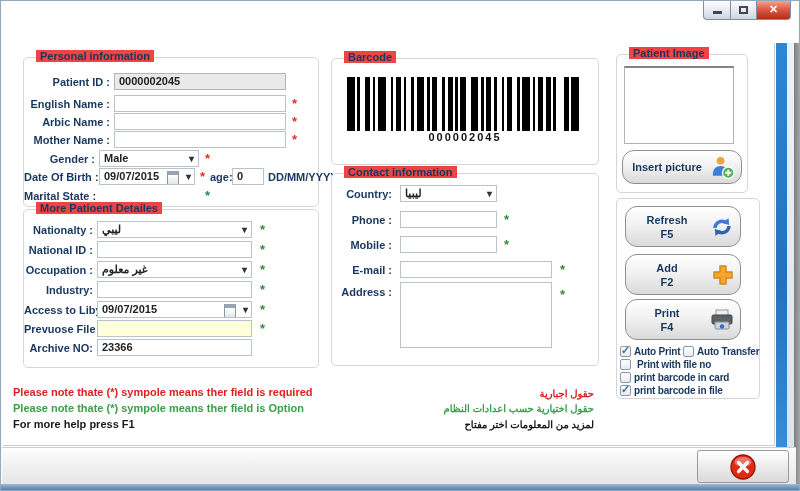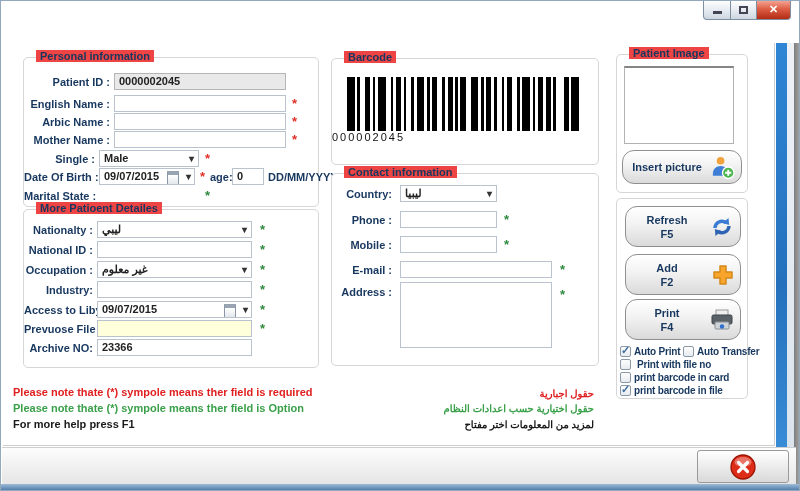--- a/index.html
+++ b/index.html
@@ -44,21 +44,21 @@
   .btxt span{display:block}
   .bicon{position:absolute;right:6px;top:50%;transform:translateY(-50%);line-height:0}
   
   .cb{position:absolute;width:11px;height:11px;border:1px solid #8a99a8;border-radius:2px;background:linear-gradient(#fdfdfd,#e7ebf0);cursor:default}
   .cb.checked::after{content:"✓";position:absolute;left:0;top:-3px;font-size:11px;font-weight:bold;color:#41709f}
   .cblbl{position:absolute;font-size:10px;letter-spacing:-0.2px;font-weight:bold;color:#17375e;white-space:nowrap}
   
   .bars{position:absolute;left:15px;top:18px;width:232px;height:54px;display:flex}
   .bseg{background:#000}
   .wseg{background:#fff}
-  .bcval{position:absolute;left:0;right:0;top:72px;text-align:left;font-size:11px;font-weight:normal;letter-spacing:2px;color:#111}
+  .bcval{position:absolute;left:0;right:0;top:72px;text-align:center;font-size:11px;font-weight:bold;letter-spacing:2px;color:#111}
   .imgframe{position:absolute;left:7px;top:11px;width:110px;height:78px;background:#fff;border:1px solid #b2b2b2;border-top:2px solid #858585}
   
   .note{position:absolute;font-size:11px;font-weight:bold;white-space:nowrap}
   .nred{color:#e02020}
   .ngreen{color:#3aa04a}
   .nblack{color:#1a1a1a}
   .note-ar{position:absolute;right:205px;text-align:right;font-size:10px;font-weight:bold;white-space:nowrap}
   
   .bottom-panel{position:absolute;left:1px;top:446px;width:794px;height:37px;background:linear-gradient(#fdfdfd,#e5e5e5);border-top:1px solid #cfcfcf}
   .exit-btn{position:absolute;right:7px;top:2px;width:92px;height:33px;border:1px solid #9a9a9a;border-radius:3px;background:linear-gradient(#ffffff,#ececec 50%,#d9d9d9);cursor:default}
@@ -94,21 +94,21 @@
     <div class="field gray" style="left:90px;top:15px;width:172px">0000002045</div>
     <span class="lbl" style="left:0;top:40px;width:86px">English Name :</span>
     <div class="field" style="left:90px;top:37px;width:172px"></div>
     <span class="star" style="left:268px;top:37px">*</span>
     <span class="lbl" style="left:0;top:58px;width:86px">Arbic Name :</span>
     <div class="field" style="left:90px;top:55px;width:172px"></div>
     <span class="star" style="left:268px;top:55px">*</span>
     <span class="lbl" style="left:0;top:76px;width:86px">Mother Name :</span>
     <div class="field" style="left:90px;top:73px;width:172px"></div>
     <span class="star" style="left:268px;top:73px">*</span>
-    <span class="lbl" style="left:0;top:95px;width:71px">Single :</span>
+    <span class="lbl" style="left:0;top:95px;width:71px">Gender :</span>
     <div class="field dd" style="left:75px;top:92px;width:100px">Male</div>
     <span class="star" style="left:181px;top:92px">*</span>
     <span class="lbl" style="left:0;top:113px;width:71px">Date Of Birth :</span>
     <div class="field datef" style="left:75px;top:110px;width:96px">09/07/2015</div>
     <span class="star" style="left:176px;top:110px">*</span>
     <span class="lbl" style="left:186px;top:113px;width:22px;text-align:left">age:</span>
     <div class="field" style="left:208px;top:110px;width:32px">0</div>
     <span class="lbl" style="left:244px;top:113px;width:52px;text-align:left">DD/MM/YYYY</span>
     <span class="lbl" style="left:0;top:132px;width:71px">Marital State :</span>
     <span class="star green" style="left:181px;top:129px">*</span>
@@ -231,21 +231,21 @@
         <svg width="25" height="25" viewBox="0 0 26 26">
             <circle cx="11" cy="6.5" r="4" fill="#f2a23c"></circle>
             <path d="M3 20c0-5 3.5-8 8-8s8 3 8 8v2H3z" fill="#3f7ed6"></path>
             <circle cx="19" cy="19" r="6" fill="#49b64e" stroke="#fff" stroke-width="1.4"></circle>
             <path d="M19 15.8v6.4M15.8 19h6.4" stroke="#fff" stroke-width="2"></path>
           </svg>
       </span>
     </div>
   </div>
 
-  <div class="group" style="left:615px;top:197px;width:132px;height:201px">
+  <div class="group" style="left:615px;top:197px;width:144px;height:201px">
     <div class="btn3d" style="left:8px;top:7px;width:116px;height:41px">
       <span class="btxt">
           <span>Refresh</span>
           <span>F5</span>
         </span>
       <span class="bicon">
         <svg width="24" height="24" viewBox="0 0 24 24">
             <path d="M5 13a7 7 0 0 1 11-5.5" fill="none" stroke="#3b7bd4" stroke-width="3.4"></path>
             <path d="M18.5 3 L19.2 10 L12.6 8 Z" fill="#3b7bd4"></path>
             <path d="M19 11a7 7 0 0 1-11 5.5" fill="none" stroke="#2f63b4" stroke-width="3.4"></path>

